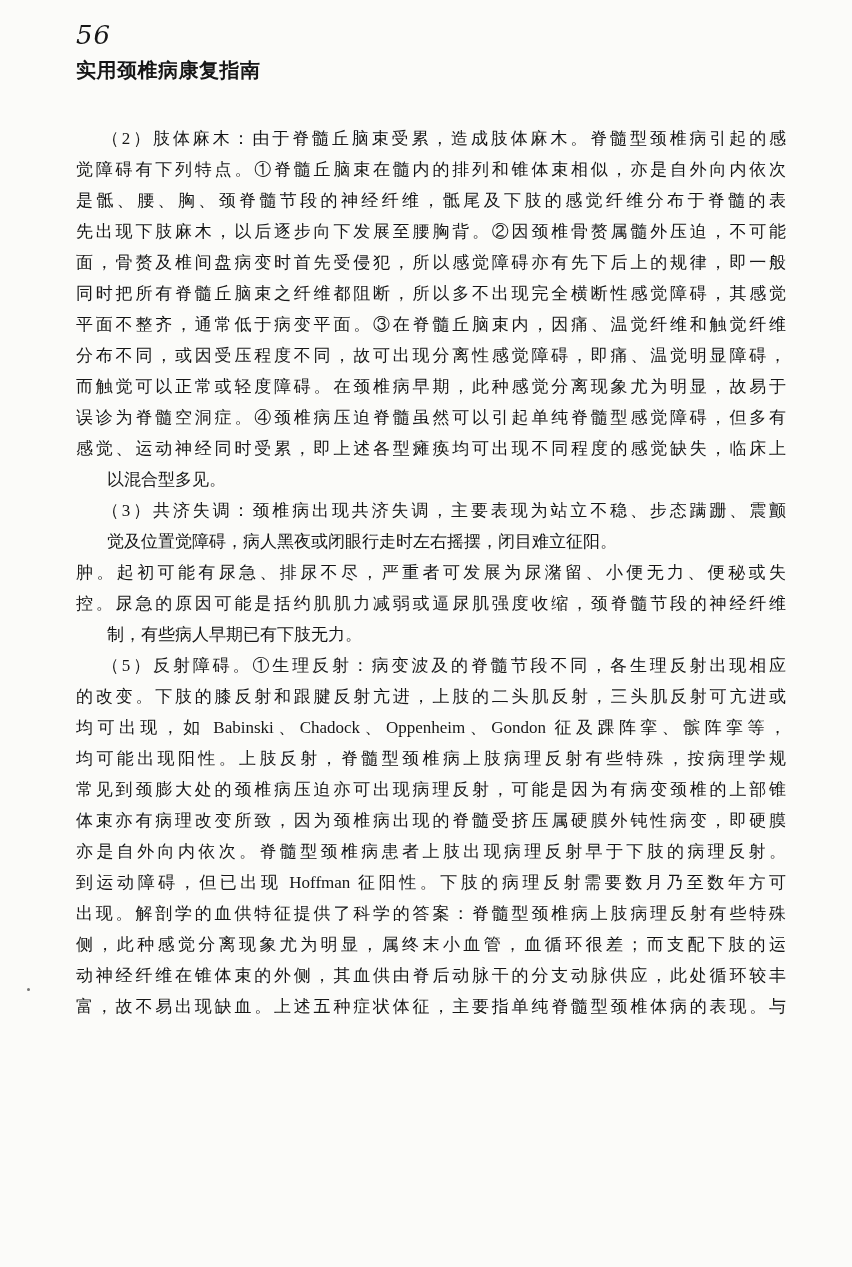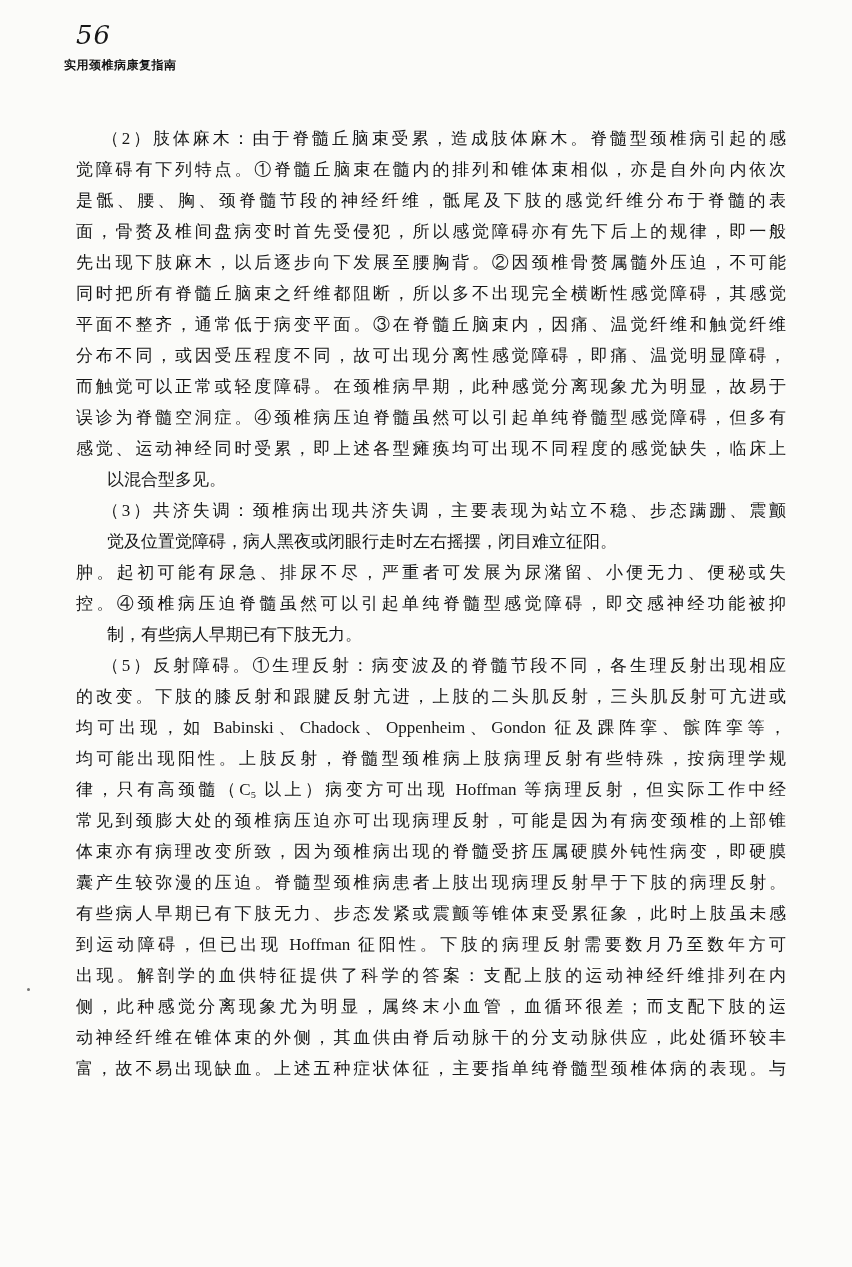--- a/index.html
+++ b/index.html
@@ -22,25 +22,25 @@
     top: 20px;
     font-family: "DejaVu Serif", "Liberation Serif", serif;
     font-style: italic;
     font-size: 26px;
     font-weight: 500;
     color: var(--ink, #161616);
     letter-spacing: 1px;
   }
   .running-title {
     position: absolute;
-    left: 64px;
+    left: 76px;
     top: 57px;
     font-family: Liberation Serif, serif;
     font-weight: 700;
-    font-size: 12px;
+    font-size: 20px;
     letter-spacing: 0.5px;
     color: var(--ink, #161616);
   }
   .body-text {
     position: absolute;
     left: 76px;
     top: 123px;
     width: 710px;
     font-family: "Liberation Serif", "DejaVu Serif", serif;
     font-size: 17px;
@@ -75,42 +75,40 @@
 <body>
 
 <div class="page">
   <div class="pagenum">56</div>
   <div class="running-title">实用颈椎病康复指南</div>
   <div class="margin-dot"></div>
   <div class="body-text">
       <div class="line indent">（2）肢体麻木：由于脊髓丘脑束受累，造成肢体麻木。脊髓型颈椎病引起的感</div>
       <div class="line">觉障碍有下列特点。①脊髓丘脑束在髓内的排列和锥体束相似，亦是自外向内依次</div>
       <div class="line">是骶、腰、胸、颈脊髓节段的神经纤维，骶尾及下肢的感觉纤维分布于脊髓的表</div>
+      <div class="line">先出现下肢麻木，以后逐步向下发展至腰胸背。②因颈椎骨赘属髓外压迫，不可能</div>
       <div class="line">面，骨赘及椎间盘病变时首先受侵犯，所以感觉障碍亦有先下后上的规律，即一般</div>
-      <div class="line">先出现下肢麻木，以后逐步向下发展至腰胸背。②因颈椎骨赘属髓外压迫，不可能</div>
       <div class="line">同时把所有脊髓丘脑束之纤维都阻断，所以多不出现完全横断性感觉障碍，其感觉</div>
       <div class="line">平面不整齐，通常低于病变平面。③在脊髓丘脑束内，因痛、温觉纤维和触觉纤维</div>
       <div class="line">分布不同，或因受压程度不同，故可出现分离性感觉障碍，即痛、温觉明显障碍，</div>
       <div class="line">而触觉可以正常或轻度障碍。在颈椎病早期，此种感觉分离现象尤为明显，故易于</div>
       <div class="line">误诊为脊髓空洞症。④颈椎病压迫脊髓虽然可以引起单纯脊髓型感觉障碍，但多有</div>
       <div class="line">感觉、运动神经同时受累，即上述各型瘫痪均可出现不同程度的感觉缺失，临床上</div>
       <div class="line end">以混合型多见。</div>
       <div class="line indent">（3）共济失调：颈椎病出现共济失调，主要表现为站立不稳、步态蹒跚、震颤</div>
       <div class="line end">觉及位置觉障碍，病人黑夜或闭眼行走时左右摇摆，闭目难立征阳。</div>
       <div class="line">肿。起初可能有尿急、排尿不尽，严重者可发展为尿潴留、小便无力、便秘或失</div>
-      <div class="line">控。④颈椎病压迫脊髓虽然可以引起单纯脊髓型感觉障碍，即交感神经功能被抑</div>
+      <div class="line">控。尿急的原因可能是括约肌肌力减弱或逼尿肌强度收缩，颈脊髓节段的神经纤维</div>
       <div class="line end">制，有些病人早期已有下肢无力。</div>
       <div class="line indent">（5）反射障碍。①生理反射：病变波及的脊髓节段不同，各生理反射出现相应</div>
       <div class="line">的改变。下肢的膝反射和跟腱反射亢进，上肢的二头肌反射，三头肌反射可亢进或</div>
       <div class="line">均可出现，如 Babinski、Chadock、Oppenheim、Gondon 征及踝阵挛、髌阵挛等，</div>
       <div class="line">均可能出现阳性。上肢反射，脊髓型颈椎病上肢病理反射有些特殊，按病理学规</div>
-      <div class="line">律，只有高颈髓（C₅ 以上）病变方可出现 Hoffman 等病理反射，但实际工作中经</div>
       <div class="line">常见到颈膨大处的颈椎病压迫亦可出现病理反射，可能是因为有病变颈椎的上部锥</div>
       <div class="line">体束亦有病理改变所致，因为颈椎病出现的脊髓受挤压属硬膜外钝性病变，即硬膜</div>
-      <div class="line">囊产生较弥漫的压迫。脊髓型颈椎病患者上肢出现病理反射早于下肢的病理反射。</div>
-      <div class="line">有些病人早期已有下肢无力、步态发紧或震颤等锥体束受累征象，此时上肢虽未感</div>
+      <div class="line">亦是自外向内依次。脊髓型颈椎病患者上肢出现病理反射早于下肢的病理反射。</div>
       <div class="line">到运动障碍，但已出现 Hoffman 征阳性。下肢的病理反射需要数月乃至数年方可</div>
-      <div class="line">出现。解剖学的血供特征提供了科学的答案：支配上肢的运动神经纤维排列在内</div>
+      <div class="line">出现。解剖学的血供特征提供了科学的答案：脊髓型颈椎病上肢病理反射有些特殊</div>
       <div class="line">侧，此种感觉分离现象尤为明显，属终末小血管，血循环很差；而支配下肢的运</div>
       <div class="line">动神经纤维在锥体束的外侧，其血供由脊后动脉干的分支动脉供应，此处循环较丰</div>
       <div class="line">富，故不易出现缺血。上述五种症状体征，主要指单纯脊髓型颈椎体病的表现。与</div>
     </div>
 </div>
 
 </body></html>

